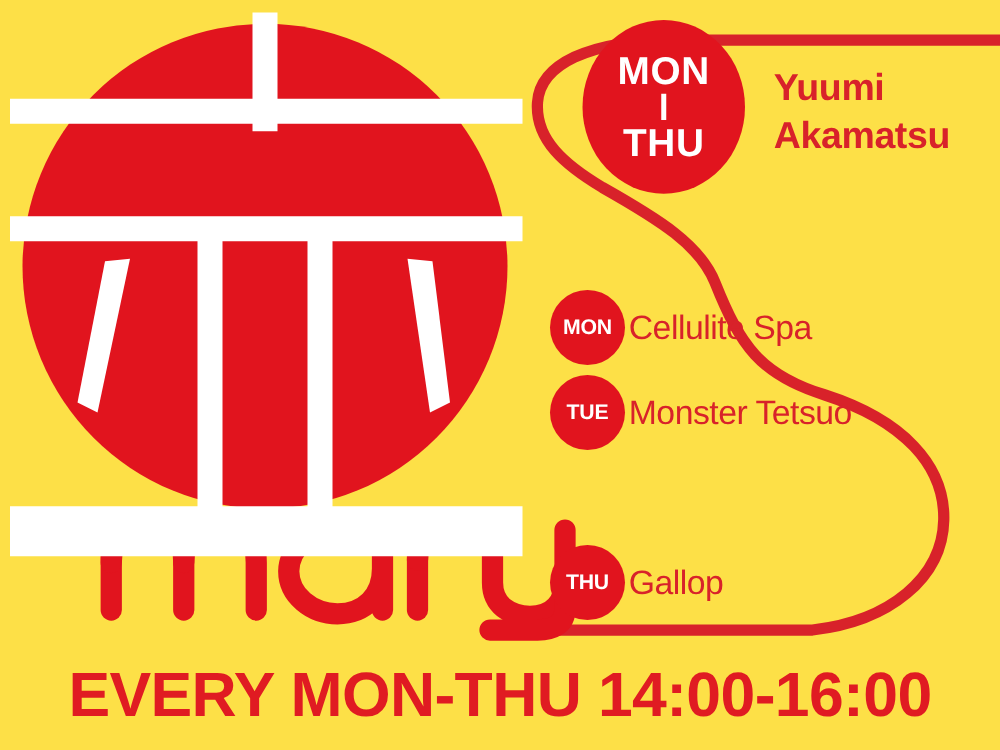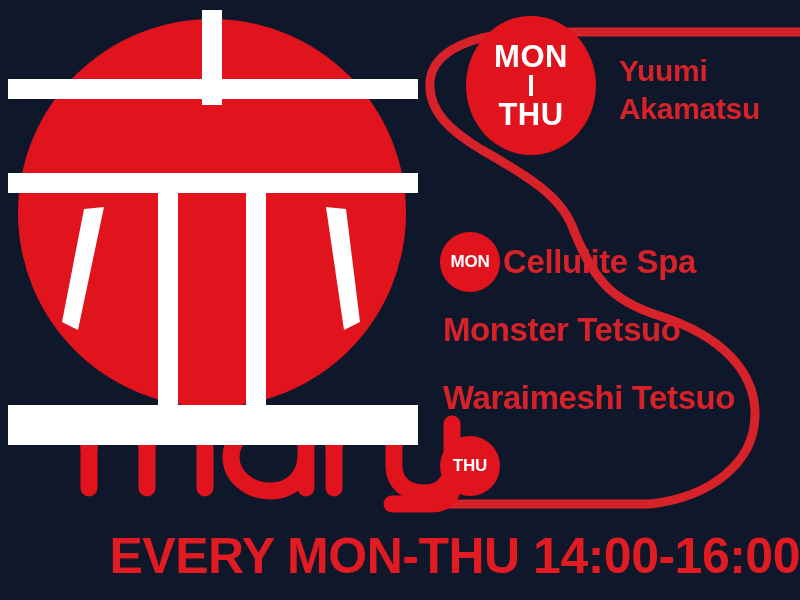--- a/index.html
+++ b/index.html
@@ -4,21 +4,21 @@
 <style>
   html, body {
     margin: 0;
     padding: 0;
     background: #ffffff;
   }
   #poster {
     position: relative;
     width: 800px;
     height: 600px;
-    background: #0f172a;
+    background: #fde047;
     overflow: hidden;
     font-family: "Liberation Sans", sans-serif;
   }
 
   
   #art-layer {
     position: absolute;
     left: 0;
     top: 0;
     width: 800px;
@@ -90,34 +90,34 @@
     font-weight: bold;
     letter-spacing: -0.2px;
     display: flex;
     align-items: center;
     justify-content: center;
     flex: 0 0 auto;
   }
   .act-title {
     margin-left: 3px;
     color: #d8222a;
-    font-size: 33px;
-    font-weight: bold;
+    font-size: 27px;
+    font-weight: normal;
     letter-spacing: -0.4px;
     white-space: nowrap;
     text-align: right;
   }
 
   
   .banner {
     position: absolute;
     left: 0;
     top: 527px;
     width: 800px;
-    text-align: right;
+    text-align: center;
     color: #e01b22;
     font-size: 50px;
     font-weight: bold;
     letter-spacing: -0.5px;
     white-space: nowrap;
   }
 </style>
 </head>
 <body>
 
@@ -186,30 +186,33 @@
   <div id="schedule">
 
     <div class="sched-row">
       <div class="day-badge">
         <span>MON</span>
       </div>
       <div class="act-title">Cellulite Spa</div>
     </div>
 
     <div class="sched-row">
+      <div class="day-badge">
+        <span>TUE</span>
+      </div>
       <div class="act-title">Monster Tetsuo</div>
     </div>
 
     <div class="sched-row">
-      <div class="act-title">Waraimeshi Tetsuo</div>
     </div>
 
     <div class="sched-row">
       <div class="day-badge">
         <span>THU</span>
       </div>
+      <div class="act-title">Gallop</div>
     </div>
 
   </div>
 
   <div class="banner">EVERY MON-THU 14:00-16:00</div>
 
 </div>
 
 </body></html>

